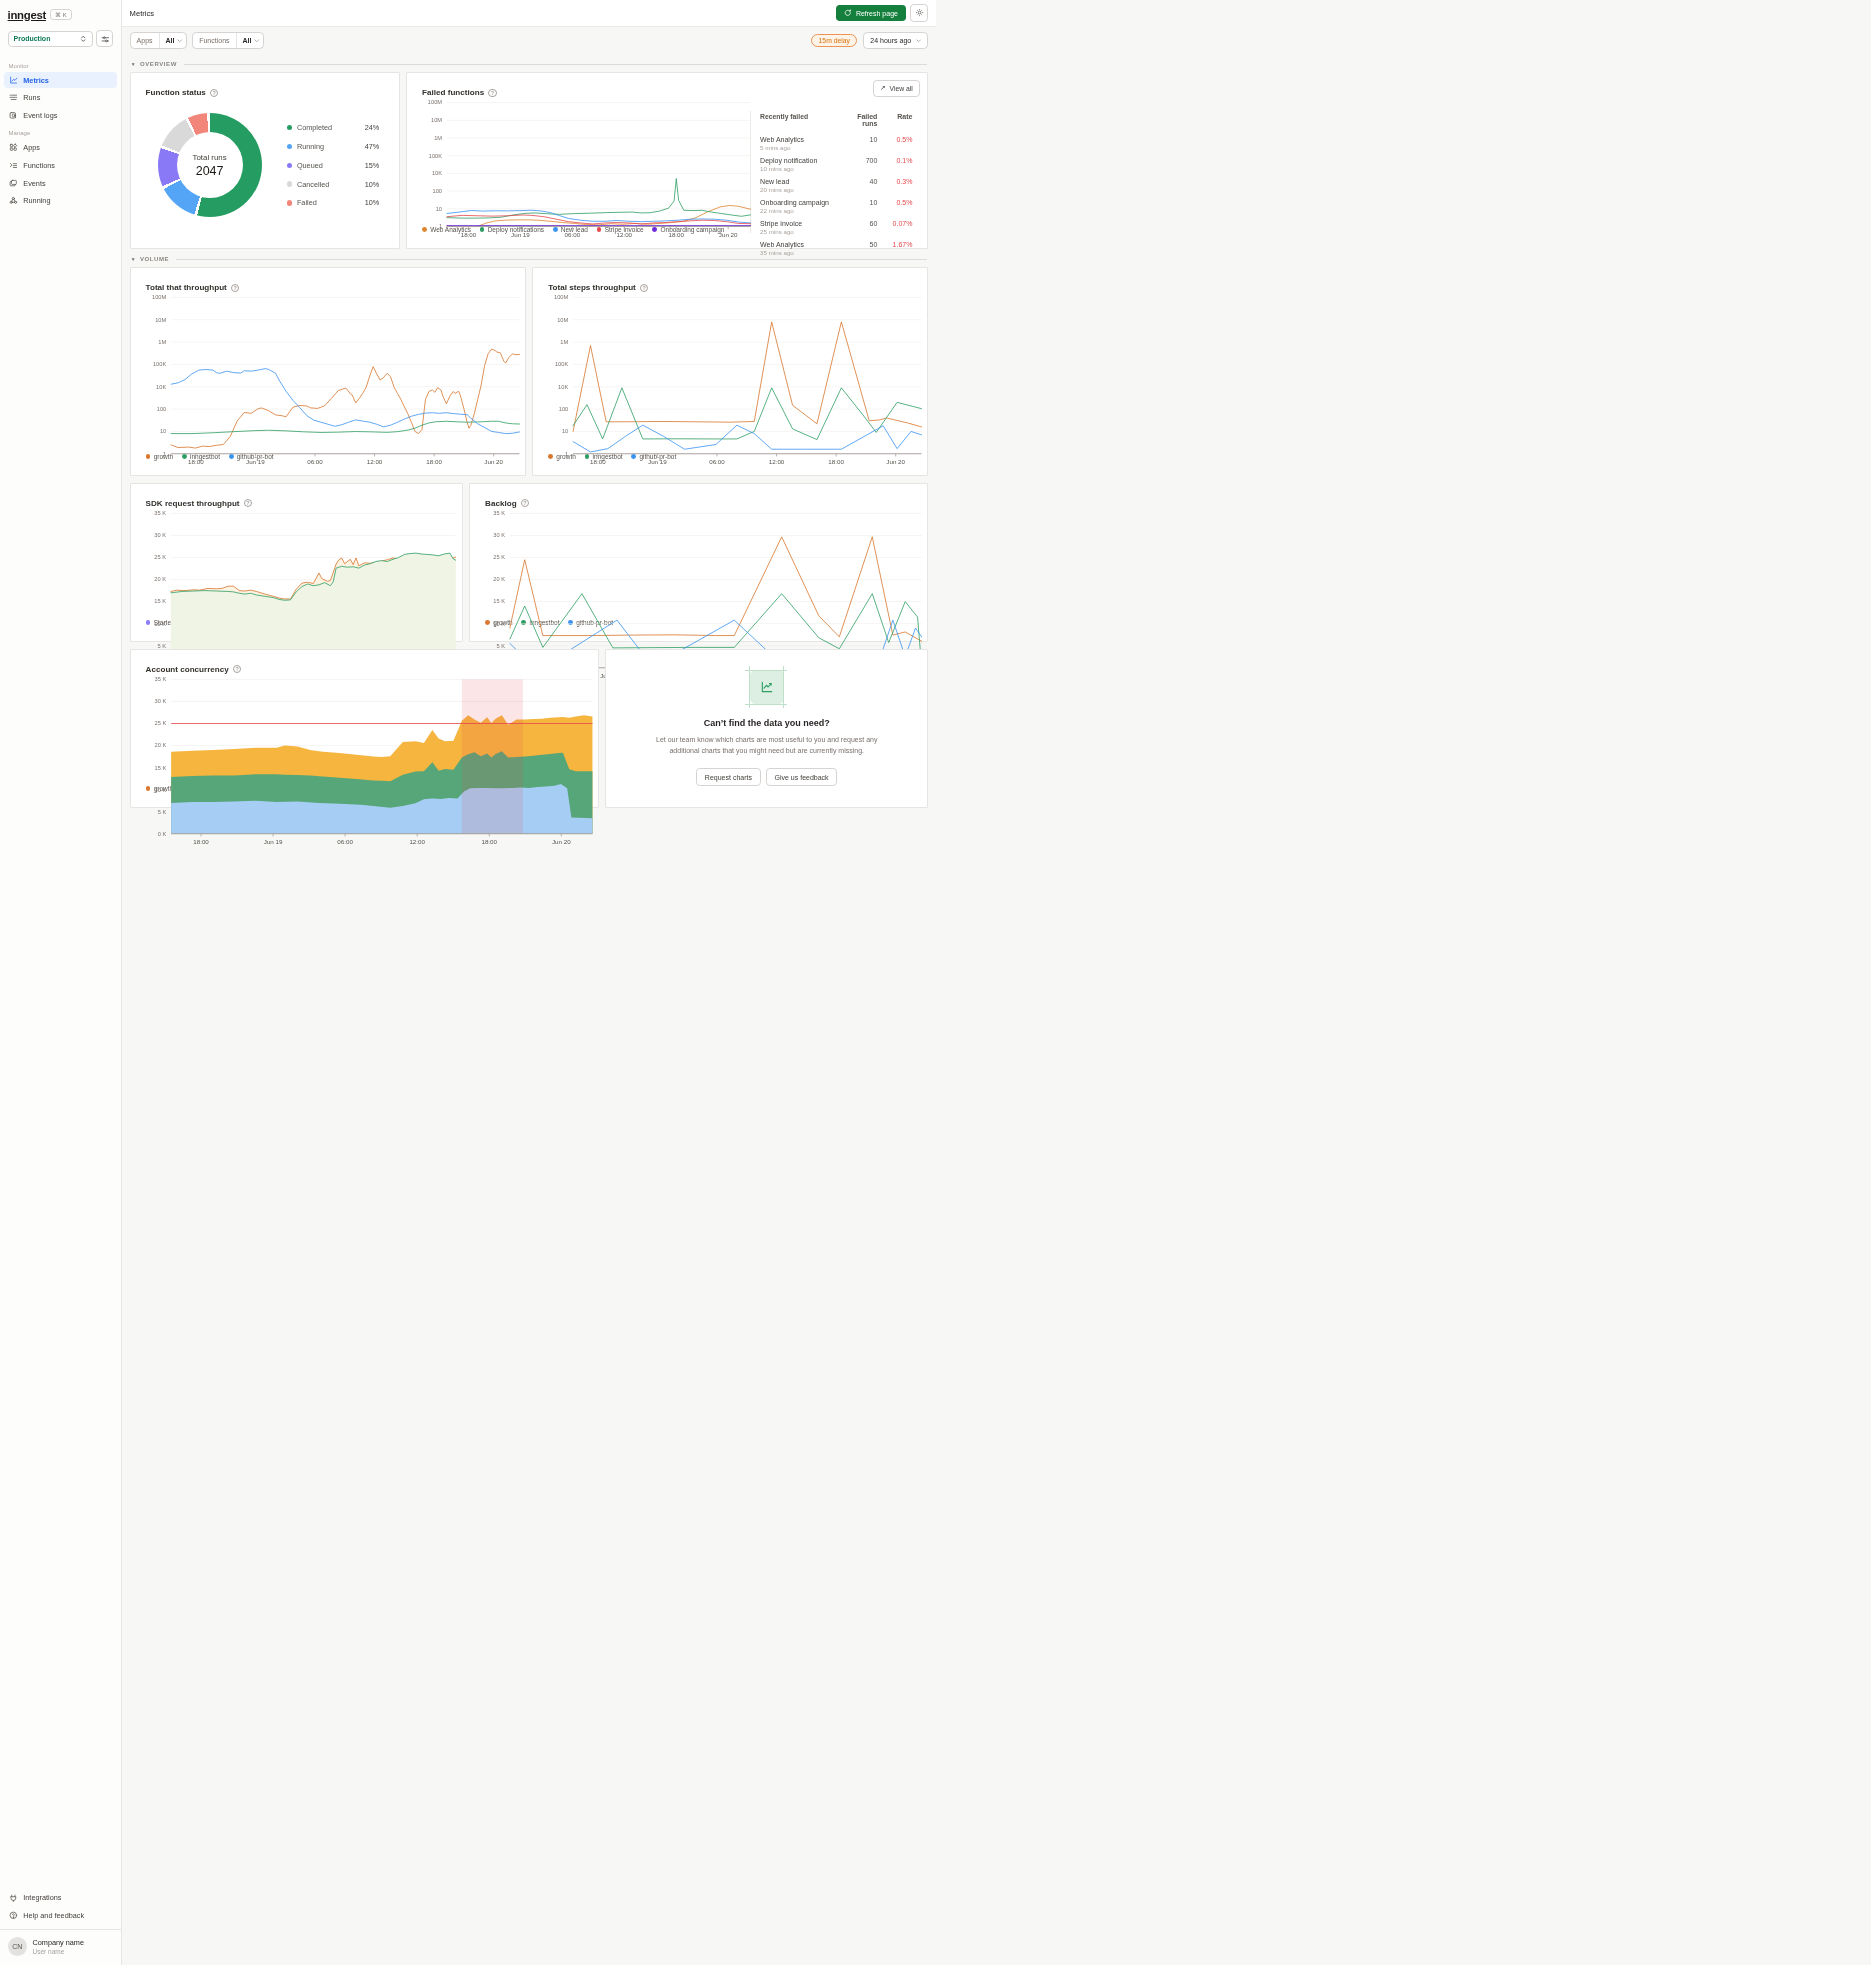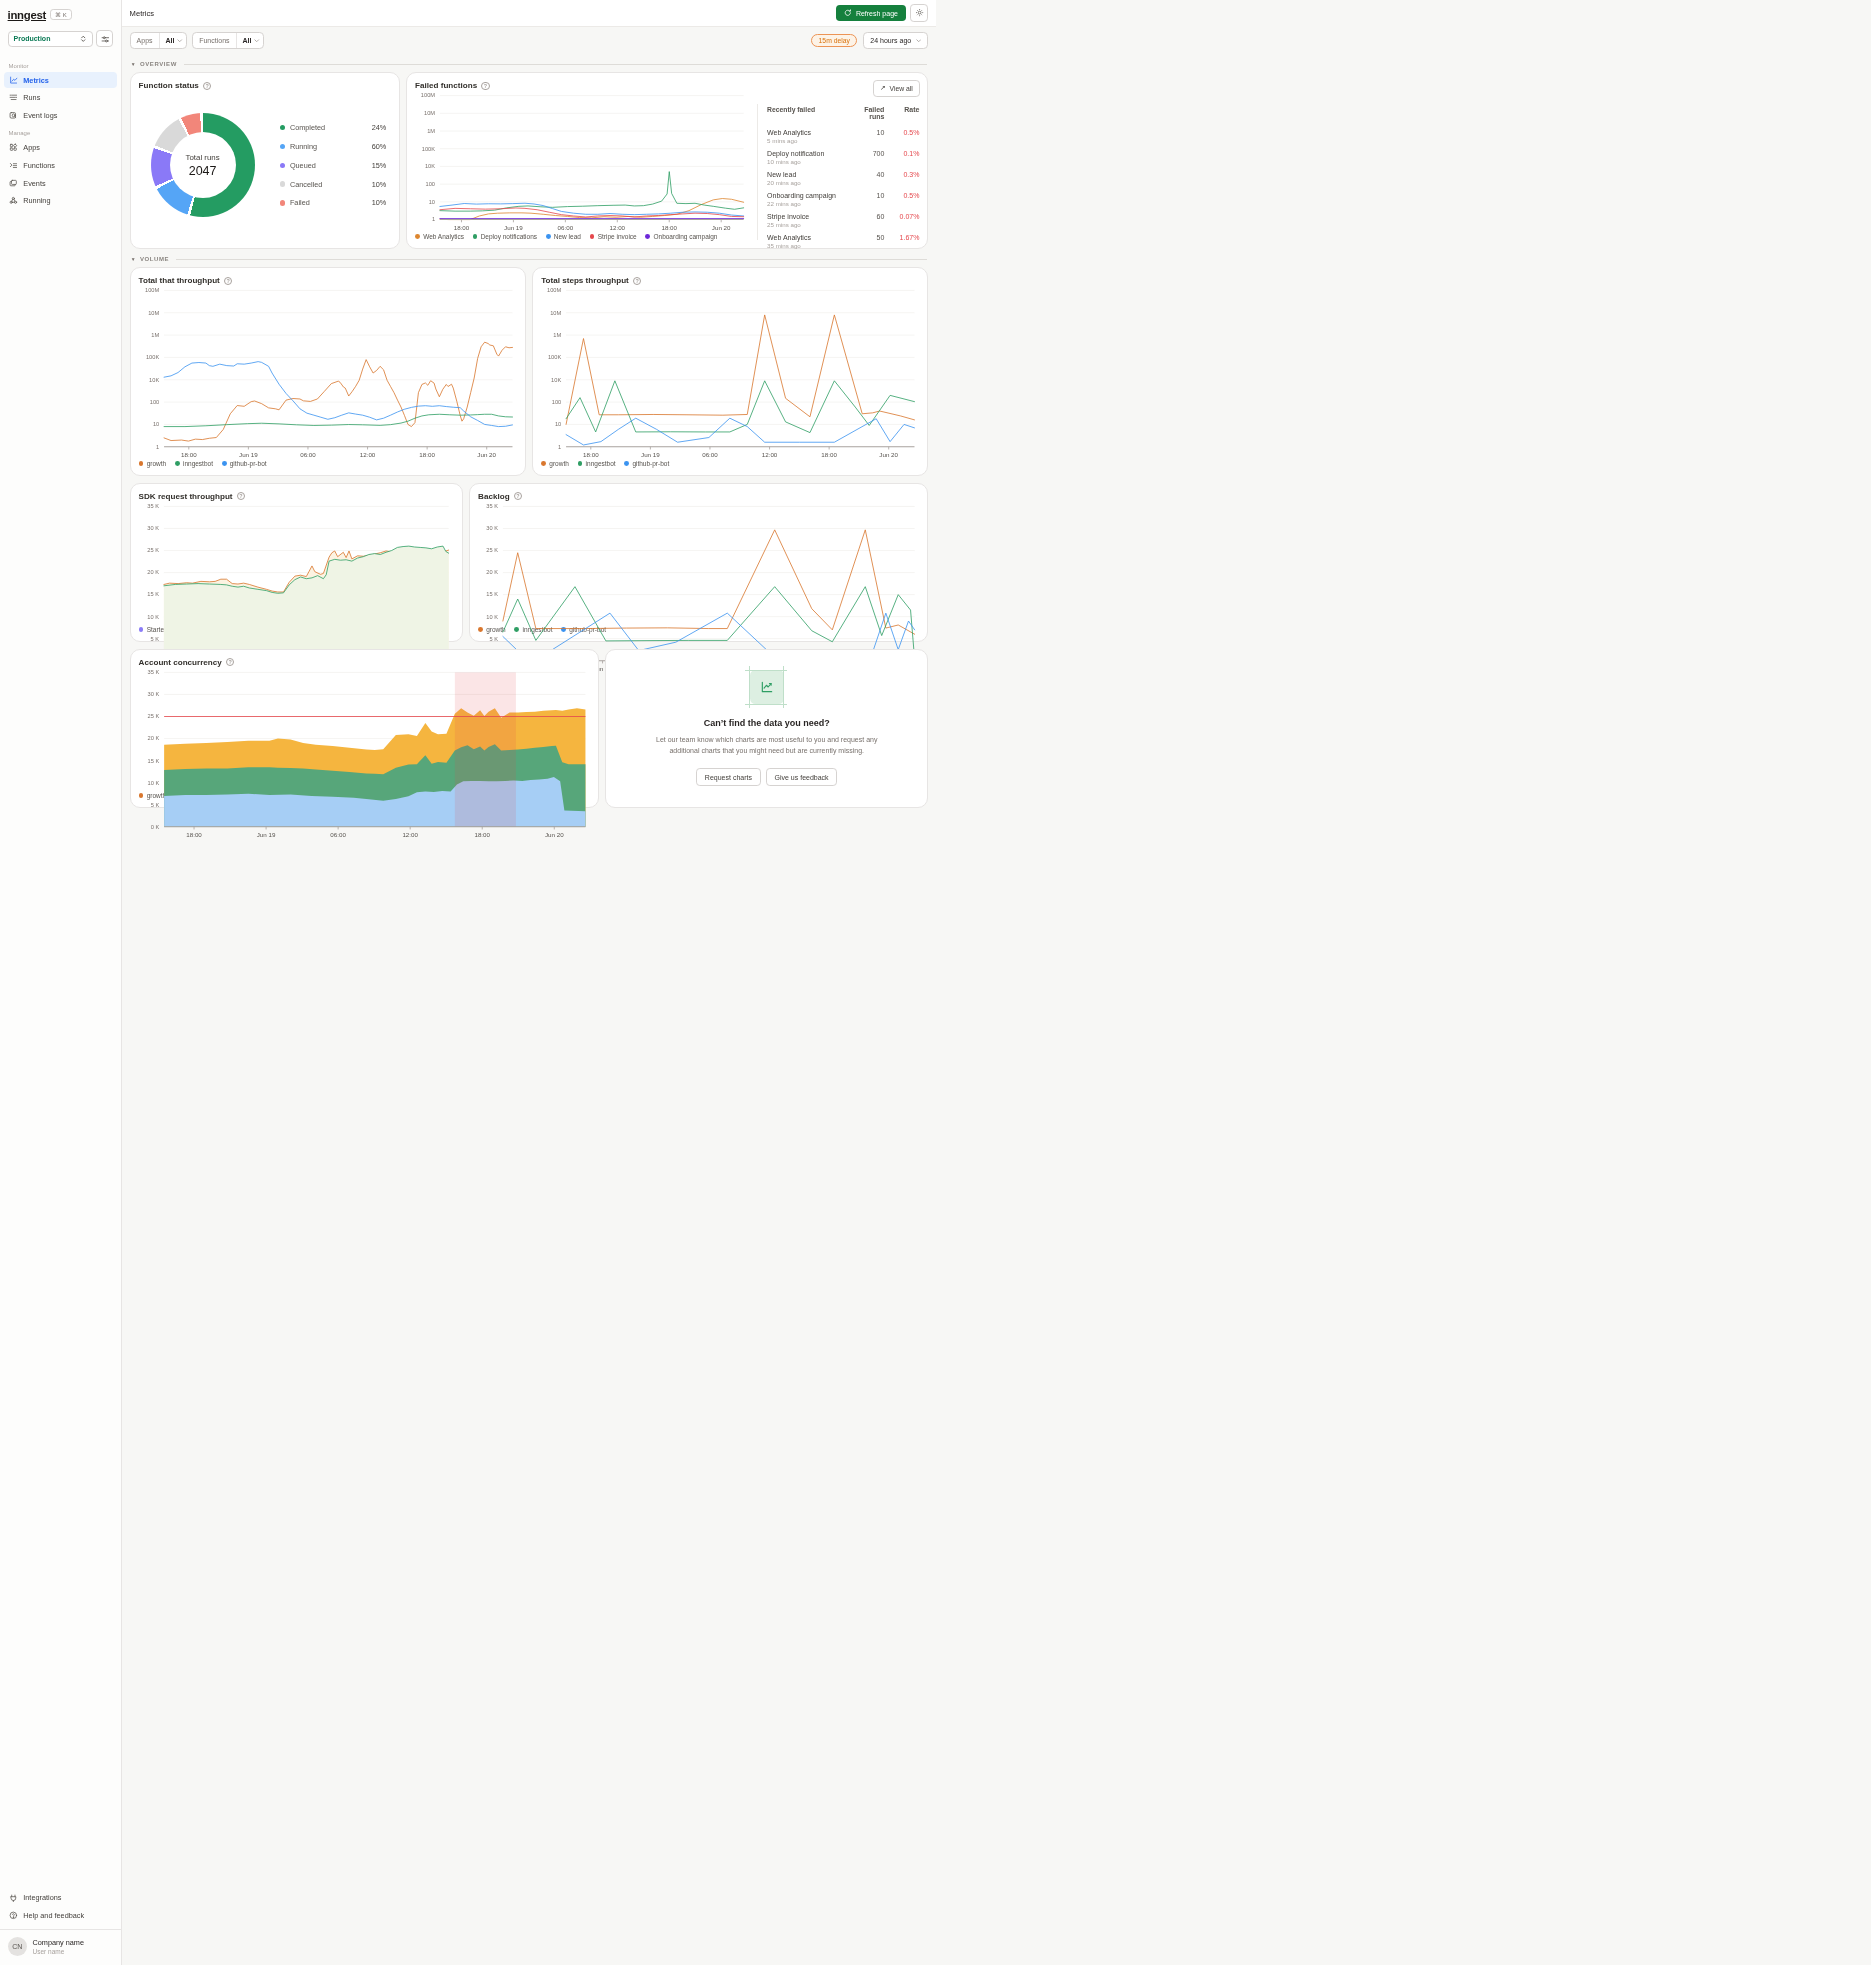--- a/index.html
+++ b/index.html
@@ -47,21 +47,21 @@
   .section-head { display:flex; align-items:center; gap:3.8px; padding:7px 1.1px 4.9px; color:#8a8580; font-size:6px; font-weight:700; letter-spacing:0.6px; }
   .section-head .rule { flex:1; height:0.5px; background:#dedcd8; margin-left:3.2px; }
   .caret { font-size:4.9px; color:#78716c; }
 
   .grid { display:grid; gap:6.5px; }
   .row-overview { grid-template-columns:270px 1fr; }
   .row-vol1 { grid-template-columns:1fr 1fr; margin-bottom:6.5px; }
   .row-vol2 { grid-template-columns:333px 1fr; margin-bottom:7px; }
   .row-vol3 { grid-template-columns:469px 1fr; }
 
-  .card { background:#fff; border:0.5px solid #e7e5e4; border-radius:10px; padding:8px; display:flex; flex-direction:column; position:relative; }
+  .card { background:#fff; border:0.5px solid #e7e5e4; border-radius:1px; padding:15px; display:flex; flex-direction:column; position:relative; }
   .card.h-ov { height:177px; }
   .card.h-v1 { height:209px; }
   .card.h-v2 { height:159px; }
   .card-title-row { display:flex; align-items:center; gap:4.3px; }
   .card-title { font-size:8.1px; color:#33302c; font-weight:600; }
   .help { width:8.1px; height:8.1px; border:0.8px solid #a8a29e; border-radius:50%; color:#a8a29e; font-size:5.4px; font-weight:700; display:inline-flex; align-items:center; justify-content:center; }
 
   .chart-box { flex:1; position:relative; min-height:21.7px; }
   .chart-box svg { position:absolute; inset:0; }
   .legend { display:flex; align-items:center; gap:8.7px; padding-top:3.2px; }
@@ -295,21 +295,21 @@
           </div>
           <div class="donut-legend" id="donut-legend">
               <div class="dl-row">
                 <span class="dot" style="background:#249c62"></span>
                 <span class="dl-label">Completed</span>
                 <span class="dl-value">24%</span>
               </div>
               <div class="dl-row">
                 <span class="dot" style="background:#55a5f6"></span>
                 <span class="dl-label">Running</span>
-                <span class="dl-value">60%</span>
+                <span class="dl-value">47%</span>
               </div>
               <div class="dl-row">
                 <span class="dot" style="background:#8a79f7"></span>
                 <span class="dl-label">Queued</span>
                 <span class="dl-value">15%</span>
               </div>
               <div class="dl-row">
                 <span class="dot" style="background:#d9d9d9"></span>
                 <span class="dl-label">Cancelled</span>
                 <span class="dl-value">10%</span>

